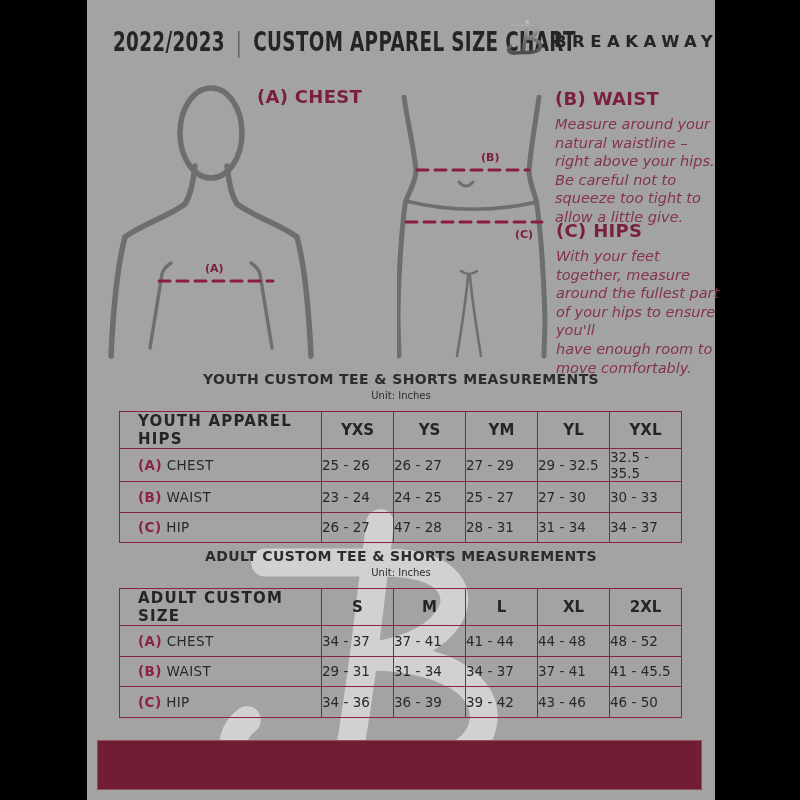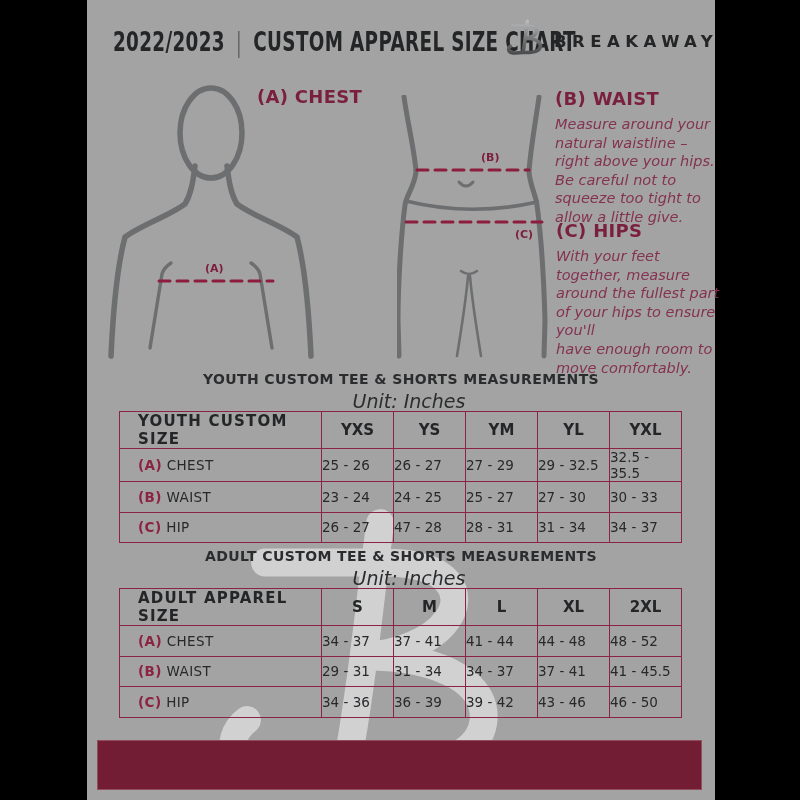--- a/index.html
+++ b/index.html
@@ -23,22 +23,22 @@
   .guide-h{position:absolute;font-weight:800;font-size:18px;letter-spacing:.3px;color:#7b1f3e;}
   .guide-p{position:absolute;font-style:italic;font-size:14.5px;line-height:18.6px;
            color:#843250;white-space:pre-line;}
   .marker{position:absolute;font-weight:800;font-size:11px;color:#7c1d3c;}
 
   .fig{position:absolute;}
 
   
   .sec-title{position:absolute;left:0;width:628px;text-align:center;font-weight:800;
              font-size:14px;letter-spacing:.4px;color:#2b2c2e;}
-  .sec-unit{position:absolute;left:8px;width:628px;text-align:center;font-style:italic;
-            font-size:19px;color:#2b2c2e;}
+  .sec-unit{position:absolute;left:0;width:628px;text-align:center;
+            font-size:10px;color:#2b2c2e;}
 
   
   table.size{position:absolute;left:32px;width:563px;border-collapse:collapse;table-layout:fixed;
              background:transparent;}
   table.size td,table.size th{border:1.5px solid #8b2342;height:29.5px;padding:0;
              vertical-align:middle;color:#27282a;font-size:13.5px;}
   table.size th{font-weight:800;font-size:15px;color:#242527;}
   table.size .first{width:183px;text-align:left;padding-left:18px;}
   th.first{font-weight:400;font-size:14px;letter-spacing:1.2px;color:#2e2f31;}
   td.first{font-size:15px;color:#38393b;letter-spacing:.4px;}
@@ -127,21 +127,21 @@
 you'll
 have enough room to
 move comfortably.</div>
 
     <div class="sec-title" style="top:371px">YOUTH CUSTOM TEE &amp; SHORTS MEASUREMENTS</div>
     <div class="sec-unit" style="top:390px">Unit: Inches</div>
 
     <table class="size" style="top:411px">
       <tbody>
           <tr>
-        <th class="first">YOUTH CUSTOM SIZE</th>
+        <th class="first">YOUTH APPAREL HIPS</th>
         <th>YXS</th>
         <th>YS</th>
         <th>YM</th>
         <th>YL</th>
         <th>YXL</th>
       </tr>
       <tr>
         <td class="first"><span class="pfx">(A)</span> <span>CHEST</span></td>
         <td>25 - 26</td>
         <td>26 - 27</td>
@@ -167,21 +167,21 @@
       </tr>
     </tbody>
       </table>
 
     <div class="sec-title" style="top:548px">ADULT CUSTOM TEE &amp; SHORTS MEASUREMENTS</div>
     <div class="sec-unit" style="top:567px">Unit: Inches</div>
 
     <table class="size" style="top:588px">
       <tbody>
           <tr>
-        <th class="first">ADULT APPAREL SIZE</th>
+        <th class="first">ADULT CUSTOM SIZE</th>
         <th>S</th>
         <th>M</th>
         <th>L</th>
         <th>XL</th>
         <th>2XL</th>
       </tr>
       <tr>
         <td class="first"><span class="pfx">(A)</span> <span>CHEST</span></td>
         <td>34 - 37</td>
         <td>37 - 41</td>

